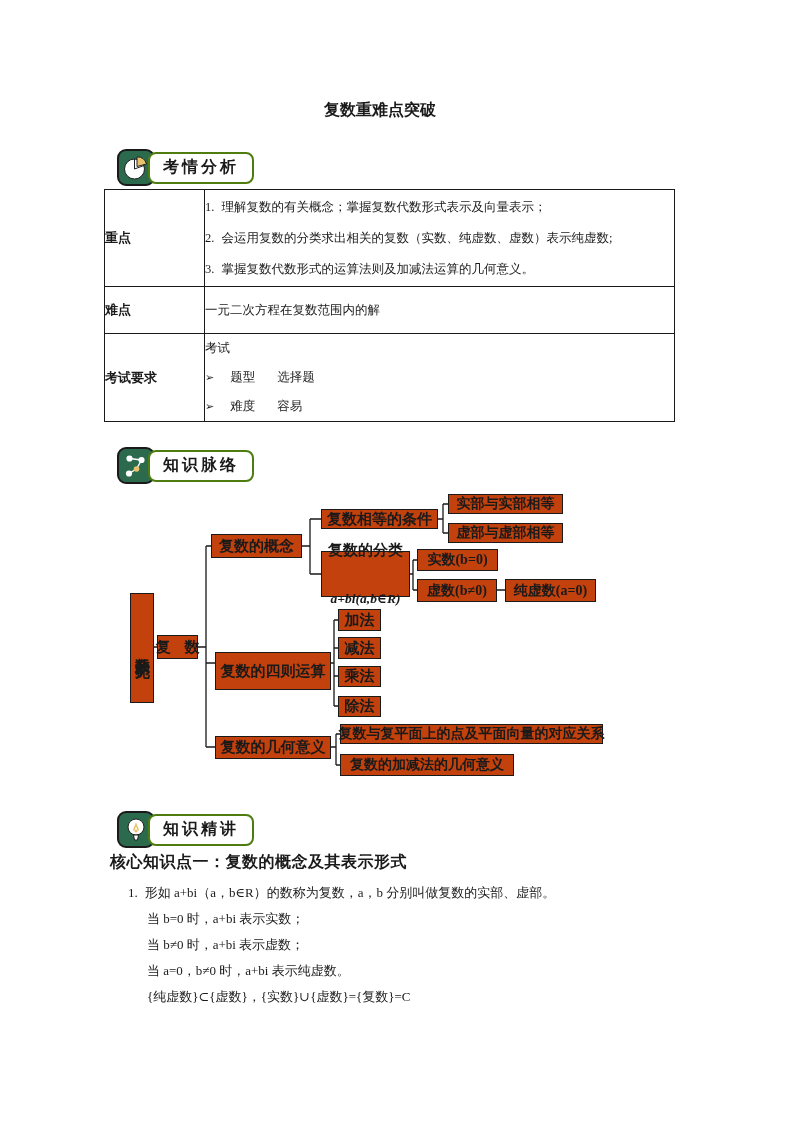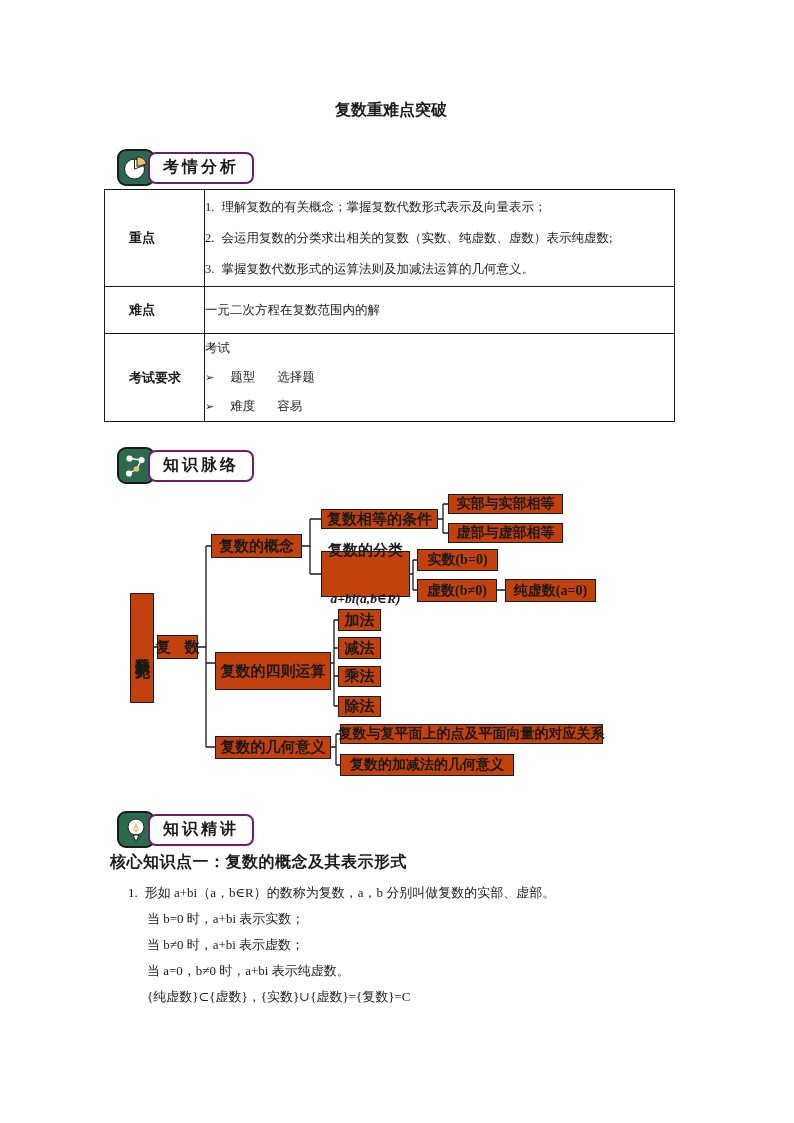--- a/index.html
+++ b/index.html
@@ -3,37 +3,37 @@
 <meta charset="utf-8">
 <style>
   html,body{margin:0;padding:0;}
   body{
     width:794px;height:1123px;position:relative;background:#ffffff;overflow:hidden;
     font-family:"Liberation Serif","DejaVu Serif",serif;color:#1a1a1a;
   }
   
   .doc-title{
     position:absolute;top:100px;left:0;width:760px;text-align:center;
-    font-family:"Liberation Sans","DejaVu Sans",sans-serif;font-weight:bold;font-size:16px;margin-left:11px;
+    font-family:"Liberation Sans","DejaVu Sans",sans-serif;font-weight:bold;font-size:16px;
   }
   
   .badge{position:absolute;display:flex;align-items:center;}
   .badge-icon{
     width:38px;height:37px;background:#2B6A4D;border:2px solid #1a1a1a;border-radius:9px;
     display:flex;align-items:center;justify-content:center;box-sizing:border-box;flex:none;
   }
   .badge-label{
-    position:relative;z-index:1;margin-left:-7px;background:#fff;border:2px solid #701a75;
+    position:relative;z-index:1;margin-left:-7px;background:#fff;border:2px solid #4d7c0f;
     border-radius:8px;height:32px;display:flex;align-items:center;padding:0 13px;box-sizing:border-box;
     font-family:"Liberation Sans","DejaVu Sans",sans-serif;font-weight:bold;font-size:16px;letter-spacing:3px;
   }
   
   .exam-table{position:absolute;top:189px;left:104px;border-collapse:collapse;table-layout:fixed;width:571px;}
   .exam-table td{border:1.2px solid #1a1a1a;vertical-align:middle;box-sizing:border-box;padding:0;}
-  .exam-table .col-label{width:100px;padding-left:24px;}
+  .exam-table .col-label{width:100px;}
   .row-label{
     font-family:"Liberation Sans","DejaVu Sans",sans-serif;font-weight:bold;font-size:13px;
     padding-left:12px;
   }
   .cell-content{font-size:12.5px;padding-left:14px;}
   .t-line{line-height:31px;display:flex;}
   .t-num{margin-right:7px;}
   .r3-line{line-height:29px;display:flex;align-items:center;}
   .bullet-marker{font-size:11px;margin-right:16px;font-family:"DejaVu Sans",sans-serif;}
   .bullet-term{margin-right:22px;}

